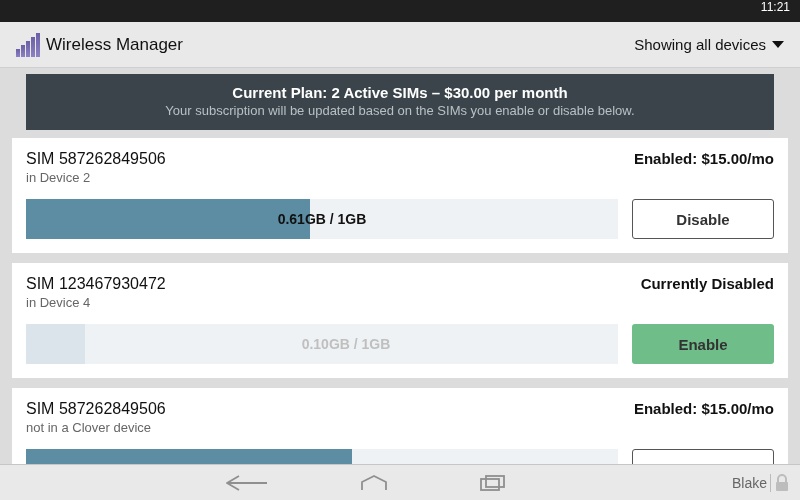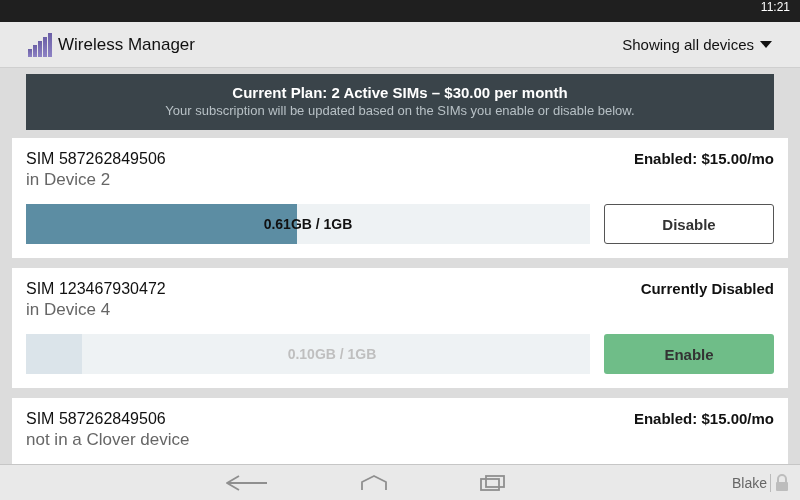--- a/index.html
+++ b/index.html
@@ -1,43 +1,43 @@
 <!DOCTYPE html>
 <html><head>
 <meta charset="utf-8">
 <style>
   * { box-sizing: border-box; margin: 0; padding: 0; }
   html, body { width: 800px; height: 500px; overflow: hidden; font-family: "Helvetica Neue", Arial, sans-serif; background: #dcdcdc; }
   .status-bar { height: 22px; background: #1f1f1f; color: #fff; display: flex; justify-content: flex-end; padding: 0 10px; font-size: 12px; }
-  .topbar { height: 46px; background: #e9e9e9; display: flex; align-items: center; padding: 0 28px; border-bottom: 1px solid #cfcfcf; }
+  .topbar { height: 46px; background: #e9e9e9; display: flex; align-items: center; padding: 0 16px; border-bottom: 1px solid #cfcfcf; }
   .logo { display: flex; align-items: flex-end; gap: 1px; margin-right: 6px; }
   .logo span { width: 4px; background: linear-gradient(#6b5fa6,#8d82c4); }
   .logo span:nth-child(1){height:8px} .logo span:nth-child(2){height:12px}
   .logo span:nth-child(3){height:16px} .logo span:nth-child(4){height:20px}
   .logo span:nth-child(5){height:24px}
   .app-title { font-size: 17px; color: #111; }
   .spacer { flex: 1; }
   .showing { font-size: 15px; color: #111; display: flex; align-items: center; gap: 4px; cursor: pointer; margin-left: 9px; }
   .chevron-down { width: 0; height: 0; border-left: 6px solid transparent; border-right: 6px solid transparent; border-top: 7px solid #111; margin-left: 2px; }
   .content { position: absolute; top: 68px; left: 0; right: 0; bottom: 36px; overflow: hidden; background: #dcdcdc; padding: 0 10px; }
   .plan-banner { background: #3a444a; color: #fff; text-align: center; padding: 10px 12px 12px; margin: 6px 16px 8px; }
   .plan-banner .title { font-weight: bold; font-size: 15px; }
   .plan-banner .sub { font-size: 13px; color: #b7c0c5; margin-top: 2px; }
   .card { background: #fff; margin: 0 2px 10px; padding: 12px 14px 14px; }
   .card-header { display: flex; justify-content: space-between; align-items: flex-start; }
   .sim-name { font-size: 16px; color: #111; }
-  .sim-loc { font-size: 17px; color: #666; margin-top: 2px; }
+  .sim-loc { font-size: 13px; color: #666; margin-top: 2px; }
   .status { font-size: 15px; font-weight: bold; color: #111; }
   .row2 { display: flex; gap: 14px; align-items: center; margin-top: 14px; }
   .bar { position: relative; flex: 1; height: 40px; background: #eef2f4; }
   .bar .fill { position: absolute; left: 0; top: 0; bottom: 0; background: #5c8da3; }
   .bar .label { position: absolute; inset: 0; display: flex; align-items: center; justify-content: center; font-weight: bold; font-size: 14px; color: #111; }
   .bar.disabled .fill { background: #dbe4ea; }
   .bar.disabled .label { color: #bfbfbf; padding-left: 48px; }
-  .action-btn { width: 170px; height: 40px; display: flex; align-items: center; justify-content: center; font-size: 15px; font-weight: bold; border-radius: 3px; cursor: pointer; }
+  .action-btn { width: 142px; height: 40px; display: flex; align-items: center; justify-content: center; font-size: 15px; font-weight: bold; border-radius: 3px; cursor: pointer; }
   .action-btn.outline { border: 1px solid #555; color: #333; background: #fff; }
   .action-btn.enable { background: #6fbd88; color: #333; }
   .navbar { position: absolute; left: 0; right: 0; bottom: 0; height: 36px; background: #e9e9e9; border-top: 1px solid #c6c6c6; display: flex; align-items: center; }
   .nav-center { flex: 1; display: flex; justify-content: center; gap: 90px; align-items: center; }
   .nav-icon svg { display: block; }
   .nav-right { display: flex; align-items: center; padding-right: 10px; gap: 3px; color: #666; font-size: 14px; }
   .divider { width: 1px; height: 18px; background: #bbb; }
   .lock svg { display: block; }
 </style>
 </head>

